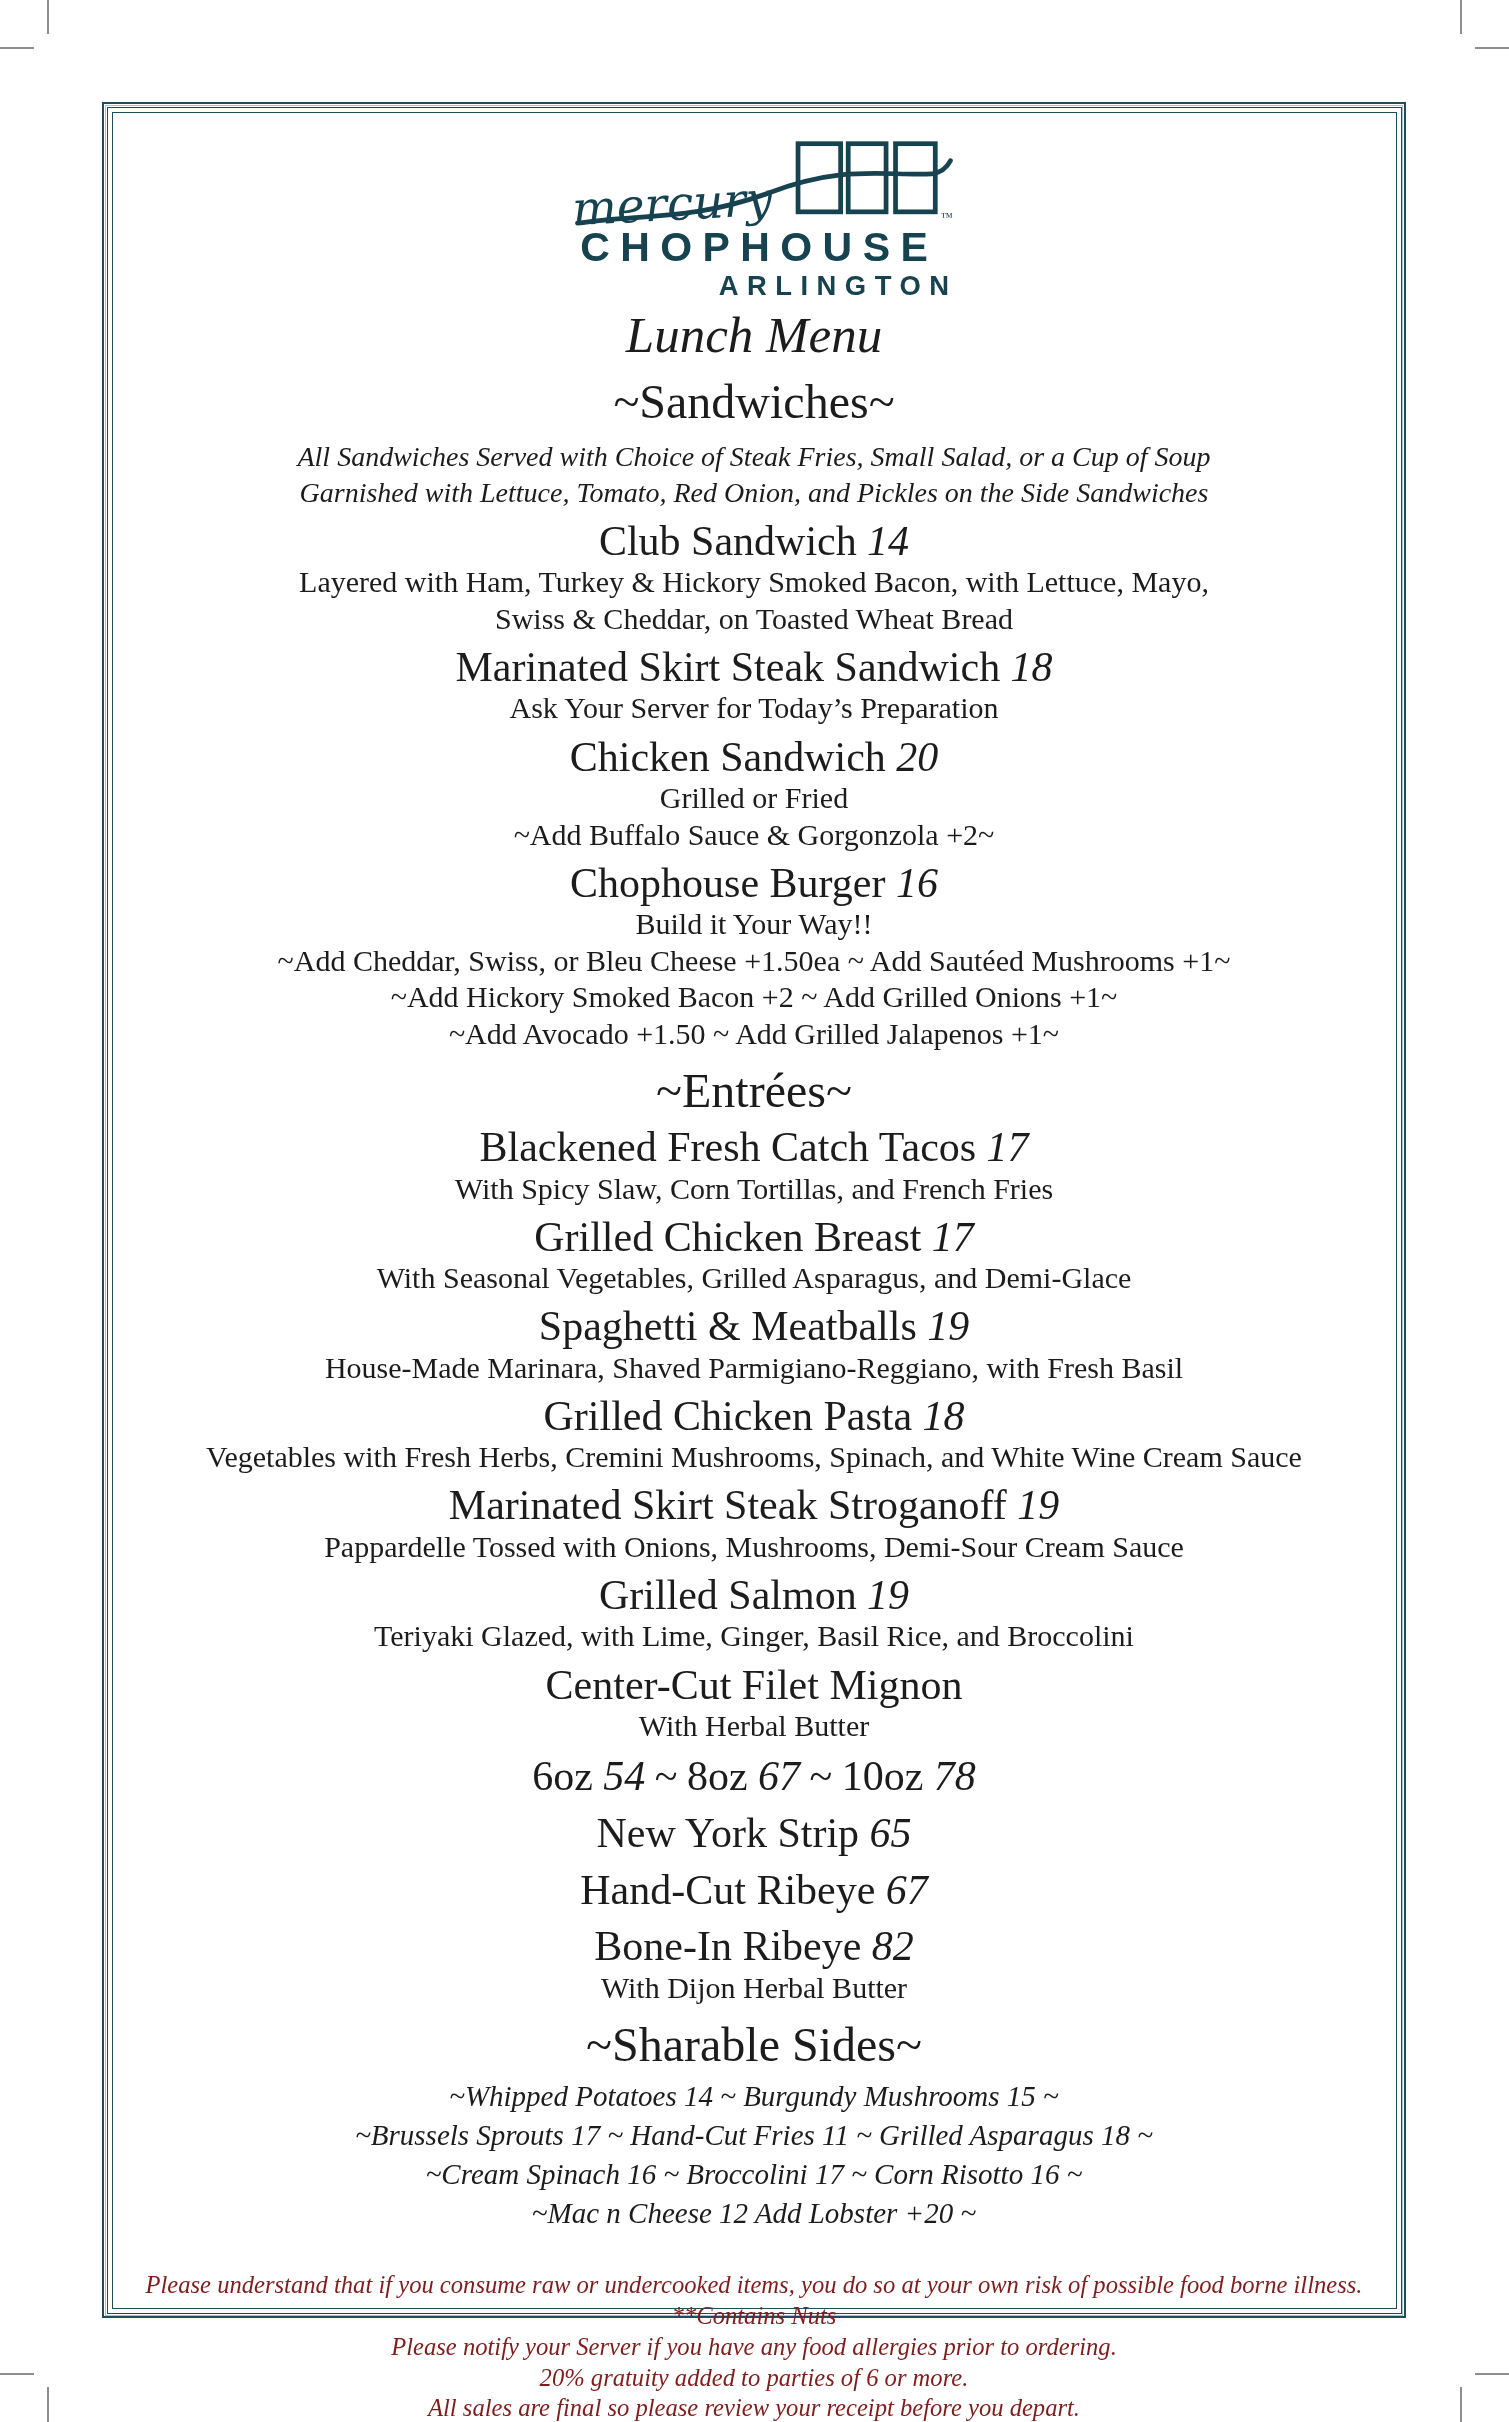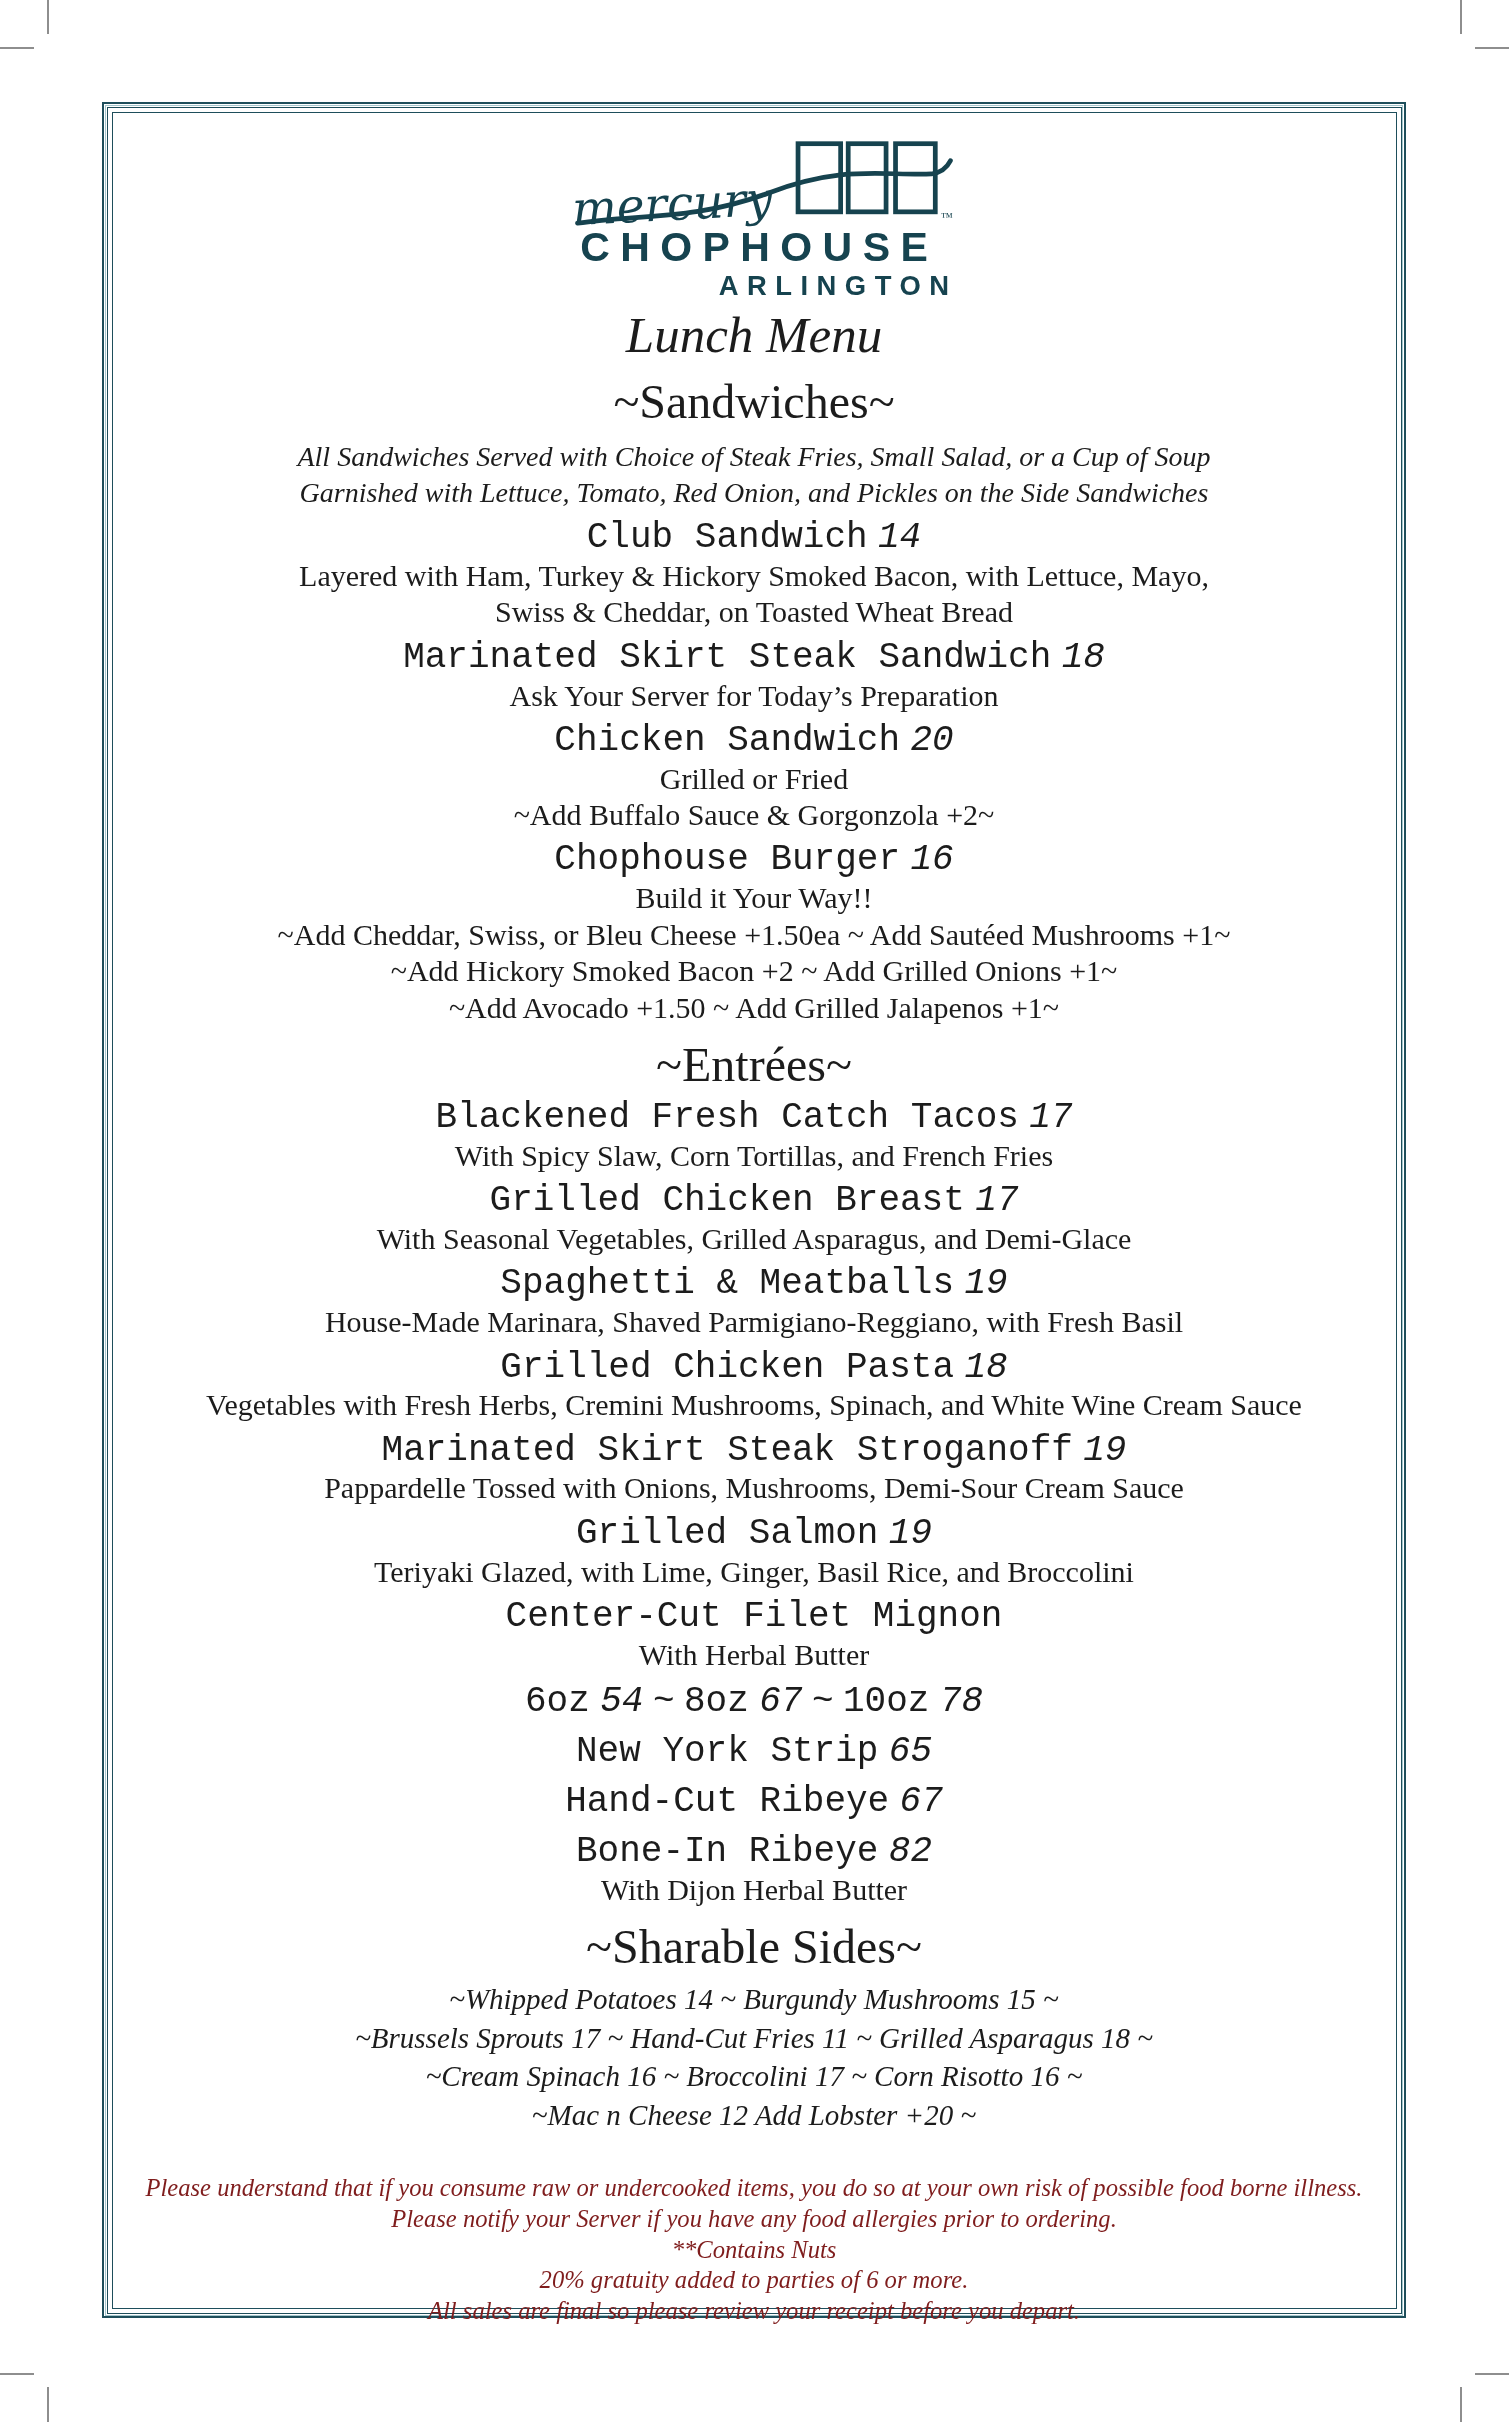--- a/index.html
+++ b/index.html
@@ -23,21 +23,21 @@
   .logo-windows{position:absolute;left:0;top:0;}
   .logo-script{position:absolute;left:21px;top:38px;font-family:"DejaVu Serif",serif;font-style:italic;font-size:47px;letter-spacing:0px;transform:rotate(-3deg);}
   .logo-name{font-family:"Liberation Sans",sans-serif;font-weight:700;font-size:41px;letter-spacing:10.4px;padding-left:10.4px;line-height:1.12;margin-top:-1.9px;}
   .logo-loc{font-family:"Liberation Sans",sans-serif;font-weight:700;font-size:27.4px;letter-spacing:8.5px;text-align:right;line-height:1.1;}
 
   
   .menu-title{font-size:51px;font-style:italic;line-height:1.12;margin-top:5.7px;}
   .section-head{font-size:48px;line-height:1.12;margin-top:11.4px;}
   .intro{font-size:28px;font-style:italic;line-height:1.3;margin-top:9.5px;}
   .item{margin-top:7.6px;}
-  .item-title{font-size:36px;line-height:1.08;font-family:Liberation Mono, monospace;}
+  .item-title{font-size:42px;line-height:1.08;}
   .price{font-style:italic;margin-left:10.4px;}
   .item-desc{font-size:30px;line-height:1.22;}
   .steak-single{margin-top:11.4px;}
   .sizes-line{margin-top:9.5px;}
   .sep{margin:0 9.5px;}
   .sides-block{margin-top:5.7px;}
   .sides-line{font-size:29px;font-style:italic;line-height:1.34;}
   .footer-block{margin-top:38px;}
   .footer-line{font-size:24.6px;font-style:italic;line-height:1.25;color:#7f1d1d;}
 </style>
@@ -159,20 +159,20 @@
   <div class="section-head">~Sharable Sides~</div>
   <div class="sides-block">
     <div class="sides-line">~Whipped Potatoes 14 ~ Burgundy Mushrooms 15 ~</div>
     <div class="sides-line">~Brussels Sprouts 17 ~ Hand-Cut Fries 11 ~ Grilled Asparagus 18 ~</div>
     <div class="sides-line">~Cream Spinach 16 ~ Broccolini 17 ~ Corn Risotto 16 ~</div>
     <div class="sides-line">~Mac n Cheese 12 Add Lobster +20 ~</div>
   </div>
 
   <div class="footer-block">
     <div class="footer-line">Please understand that if you consume raw or undercooked items, you do so at your own risk of possible food borne illness.</div>
+    <div class="footer-line">**Contains Nuts</div>
     <div class="footer-line">Please notify your Server if you have any food allergies prior to ordering.</div>
-    <div class="footer-line">**Contains Nuts</div>
     <div class="footer-line">20% gratuity added to parties of 6 or more.</div>
     <div class="footer-line">All sales are final so please review your receipt before you depart.</div>
   </div>
 
 </div>
 
 
 </body></html>

